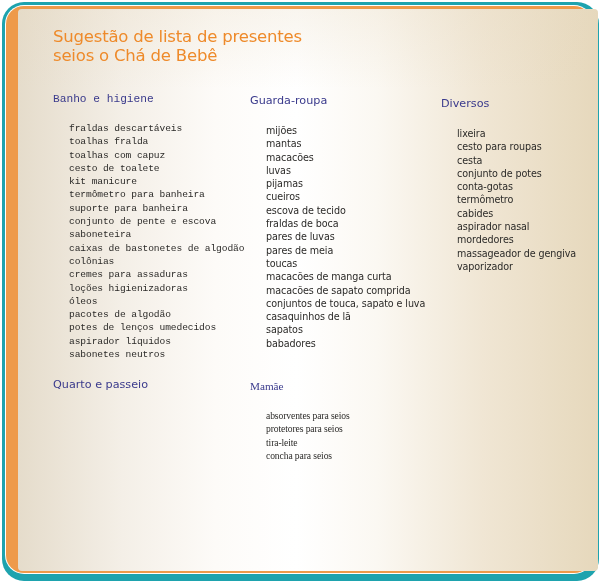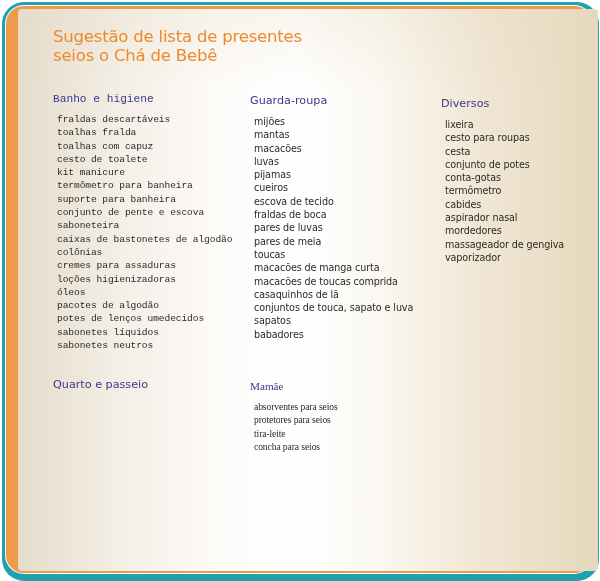--- a/index.html
+++ b/index.html
@@ -32,21 +32,21 @@
   }
   .title {
     position: absolute; left: 35px; top: 18px; z-index: 2;
     color: #ee8a2a; font-size: 16.5px; line-height: 19px; letter-spacing: -0.2px;
   }
   .title div { white-space: nowrap; }
   .section { position: absolute; z-index: 2; }
   .section h3 {
     margin: 0 0 7px 0; color: #3a3a8c; font-weight: normal; font-size: 11.2px; line-height: 14px;
   }
-  .section ul { list-style: none; margin: 4px; padding: 0; }
+  .section ul { list-style: none; margin: 16px; padding: 0; }
   .section li {
     color: #2b2a28; font-size: 9.6px; line-height: 13.3px; white-space: nowrap; letter-spacing: -0.1px;
   }
 </style>
 </head>
 <body>
 
 <div class="frame-teal"></div>
 <div class="frame-gap"></div>
 <div class="frame-orange"></div>
@@ -70,21 +70,21 @@
         <li>suporte para banheira</li>
         <li>conjunto de pente e escova</li>
         <li>saboneteira</li>
         <li>caixas de bastonetes de algodão</li>
         <li>colônias</li>
         <li>cremes para assaduras</li>
         <li>loções higienizadoras</li>
         <li>óleos</li>
         <li>pacotes de algodão</li>
         <li>potes de lenços umedecidos</li>
-        <li>sabonetes líquidos</li>
+        <li>aspirador líquidos</li>
         <li>sabonetes neutros</li>
       </ul>
   </div>
 
   <div class="section" style="left:35px; top:369px;">
     <h3>Quarto e passeio</h3>
   </div>
 
   <div class="section" style="left:232px; top:85px;">
     <h3>Guarda-roupa</h3>
@@ -94,23 +94,23 @@
         <li>macacões</li>
         <li>luvas</li>
         <li>pijamas</li>
         <li>cueiros</li>
         <li>escova de tecido</li>
         <li>fraldas de boca</li>
         <li>pares de luvas</li>
         <li>pares de meia</li>
         <li>toucas</li>
         <li>macacões de manga curta</li>
-        <li>macacões de toucas comprida</li>
+        <li>macacões de sapato comprida</li>
+        <li>conjuntos de touca, sapato e luva</li>
         <li>casaquinhos de lã</li>
-        <li>conjuntos de touca, sapato e luva</li>
         <li>sapatos</li>
         <li>babadores</li>
       </ul>
   </div>
 
   <div class="section" style="left:232px; top:370px;font-family:Liberation Serif, serif;">
     <h3>Mamãe</h3>
     <ul>
         <li>absorventes para seios</li>
         <li>protetores para seios</li>

